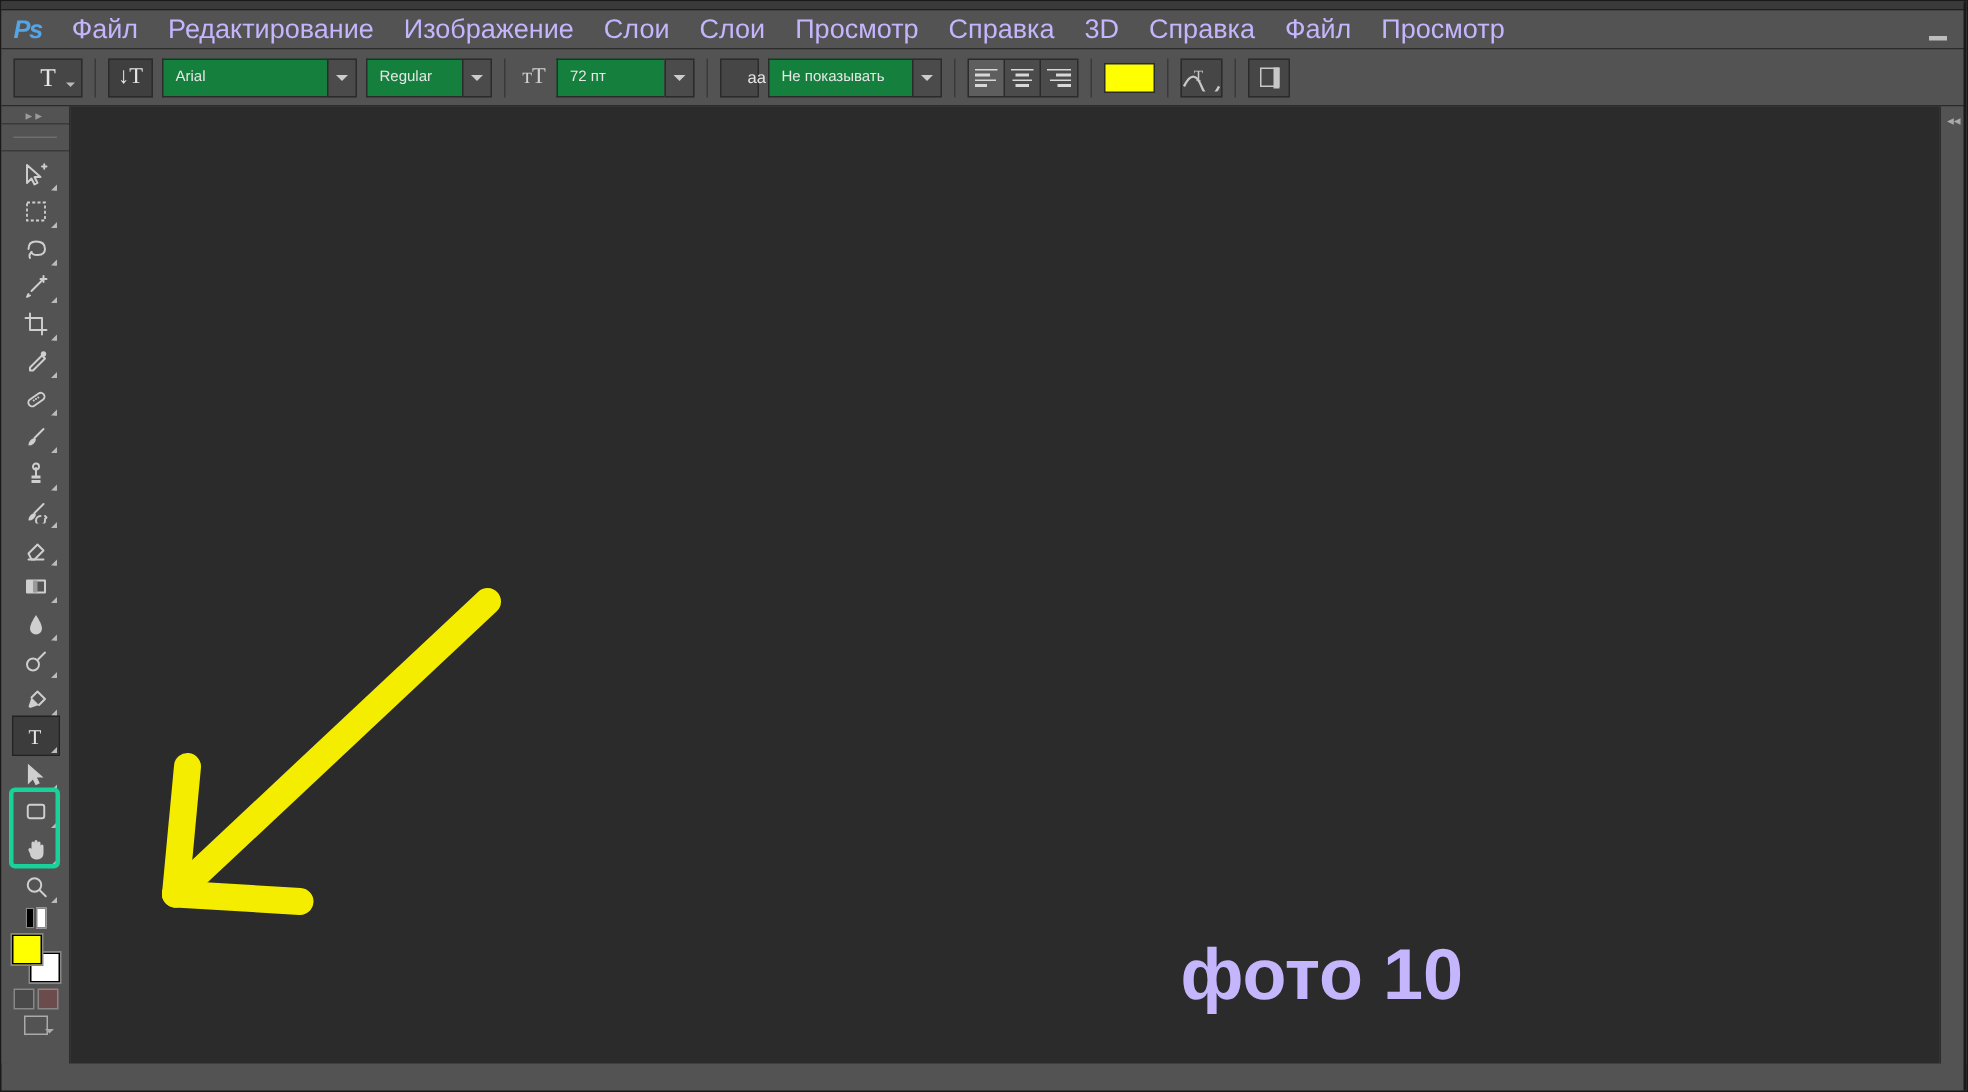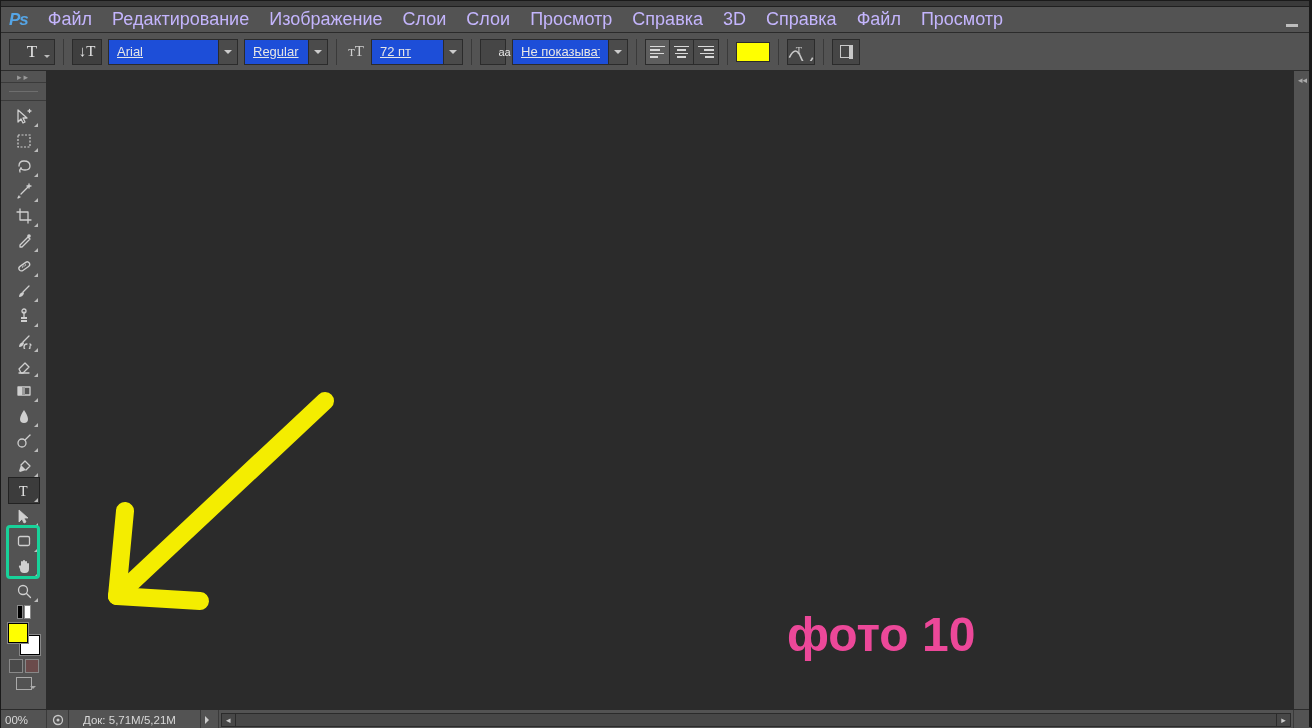--- a/index.html
+++ b/index.html
@@ -16,21 +16,21 @@
   .minimize-btn { width: 26px; height: 18px; margin-right: 6px; display:flex; align-items:flex-end; justify-content:center; }
   .minimize-btn .bar { width: 12px; height: 3px; background: #bdbdbd; margin-bottom: 2px; }
 
   
   .optionsbar { height: 38px; background: #535353; display: flex; align-items: center; padding: 0 8px; gap: 6px; border-bottom: 1px solid #2b2b2b; }
   .opt-well { background: #464646; border: 1px solid #2b2b2b; height: 26px; display: flex; align-items: center; justify-content: center; color: #e6e6e6; }
   .tool-preset { width: 46px; font-family: Georgia, serif; font-size: 17px; position: relative; }
   .tool-preset::after { content: ""; position: absolute; right: 4px; bottom: 3px; border: 3px solid transparent; border-top-color: #bbb; }
   .orient-btn { width: 30px; font-family: Georgia, serif; font-size: 15px; background:#3f3f3f; }
   .dd { display: flex; align-items: stretch; height: 26px; }
-  .dd input { background: #1d4ed8; border: 1px solid #2b2b2b; border-right: none; color: #e6e6e6; padding: 0 8px; font-size: 13px; outline: none; text-decoration: underline; }
+  .dd input { background: #15803d; border: 1px solid #2b2b2b; border-right: none; color: #e6e6e6; padding: 0 8px; font-size: 10px; outline: none; }
   .dd .arrow { width: 20px; background: #4b4b4b; border: 1px solid #2b2b2b; display:flex; align-items:center; justify-content:center; }
   .dd .arrow::after { content:""; border:4px solid transparent; border-top-color:#ccc; margin-top:4px; }
   .font-field input { width: 110px; }
   .weight-field input { width: 64px; }
   .size-field { display:flex; align-items:center; gap:4px; }
   .size-field .tt { width: 22px; text-align:center; font-family: Georgia, serif; font-size:15px; color:#d0d0d0; }
   .size-field input { width: 72px; }
   .aa-btn { width: 26px; font-size: 11px; padding-left: 23px; }
   .aa-dd input { width: 96px; }
   .sep { width: 1px; height: 26px; background: #3a3a3a; margin: 0 2px; }
@@ -341,39 +341,23 @@
     </div>
 
     <div class="canvas-area">
       <svg class="annot-arrow" style="left:28px; top:320px;" width="260" height="240" viewBox="0 0 260 240">
         <g stroke="#f4ed00" stroke-width="18" stroke-linecap="round" fill="none">
           <line x1="250" y1="10" x2="42" y2="205"></line>
           <line x1="42" y1="205" x2="50" y2="120"></line>
           <line x1="42" y1="205" x2="125" y2="210"></line>
         </g>
       </svg>
-      <div class="annot-text" style="left: 740px; top: 536px; color: #ec4899;">фото 10</div>
+      <div class="annot-text" style="left: 740px; top: 552px; color: #c4b5fd;">фото 10</div>
     </div>
 
     <div class="right-strip">
       <div class="chev">◂◂</div>
     </div>
   </div>
 
-  <div class="statusbar">
-    <div class="sb-zoom">00%</div>
-    <div class="sb-ico">
-      <svg viewBox="0 0 12 12">
-          <circle cx="6" cy="6" r="4.5" fill="none" stroke="#c8c8c8" stroke-width="1.3"></circle>
-          <circle cx="6" cy="6" r="1.5" fill="#c8c8c8"></circle>
-        </svg>
-    </div>
-    <div class="sb-doc">Док: 5,71M/5,21M</div>
-    <div class="sb-tri"></div>
-    <div class="sb-scroll">
-      <div class="ar l">◂</div>
-      <div class="ar r">▸</div>
-    </div>
-    <div class="sb-corner"></div>
-  </div>
 
   <div class="right-border-shadow"></div>
 </div>
 
 </body></html>

